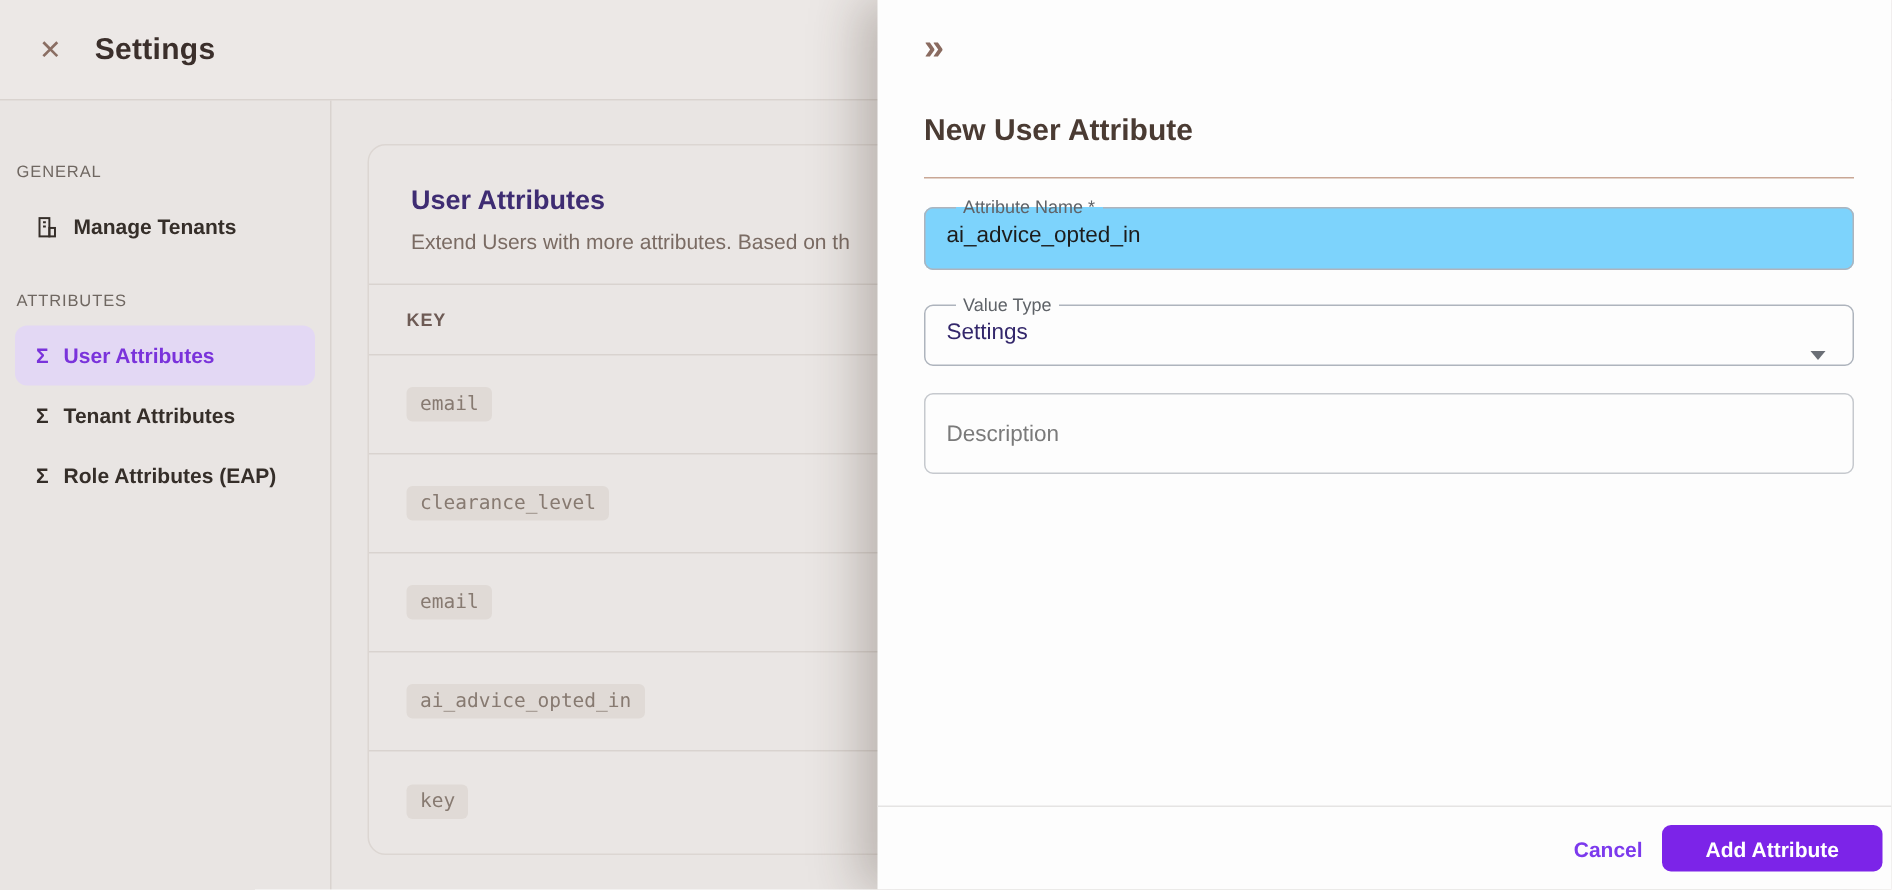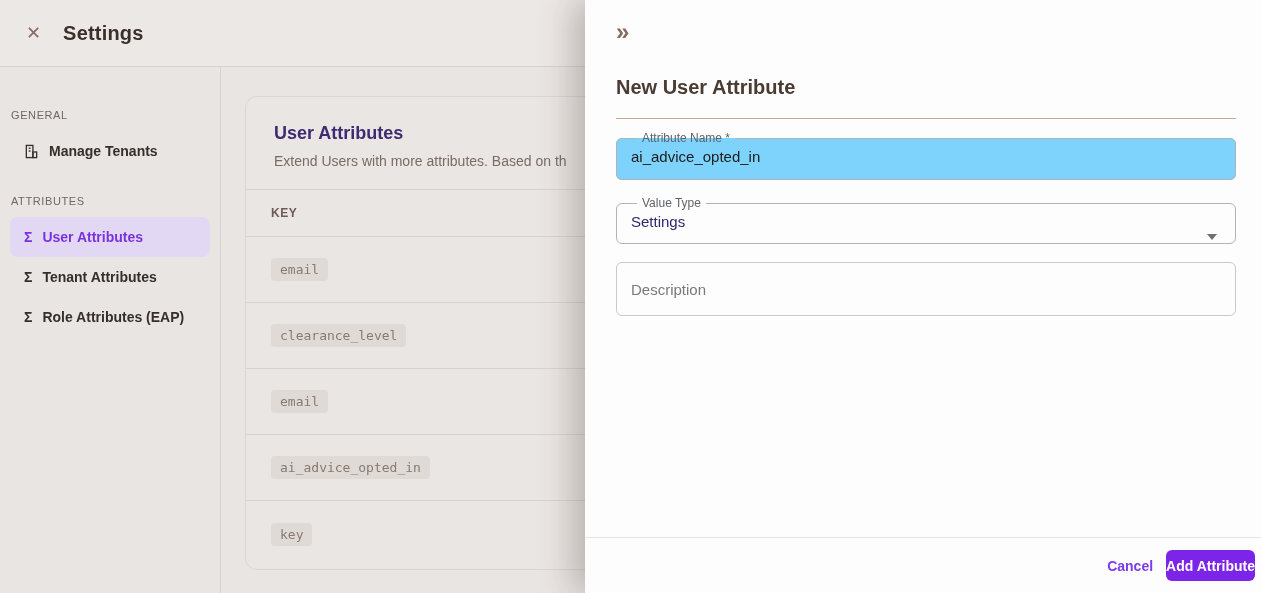--- a/index.html
+++ b/index.html
@@ -223,21 +223,21 @@
   }
   .submit-btn {
     background: #7c24e8;
     color: #ffffff;
     font-size: 14px;
     font-weight: 700;
     font-family: "Liberation Sans", sans-serif;
     border: none;
     border-radius: 6px;
     height: 31px;
-    padding: 0 0;
+    padding: 0 29px;
     cursor: pointer;
   }
 </style>
 </head>
 <body>
 
 <div class="app-header">
   <span class="close-btn">✕</span>
   <span class="app-title">Settings</span>
 </div>

